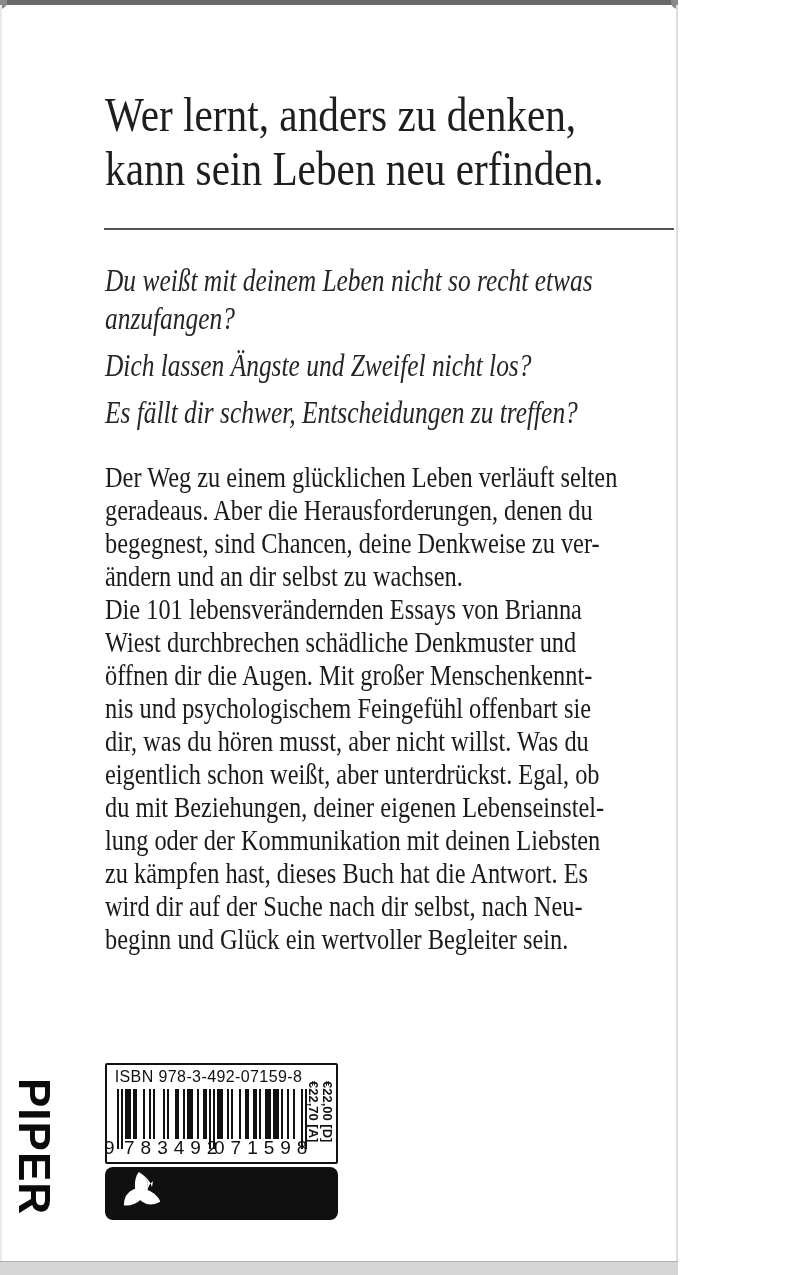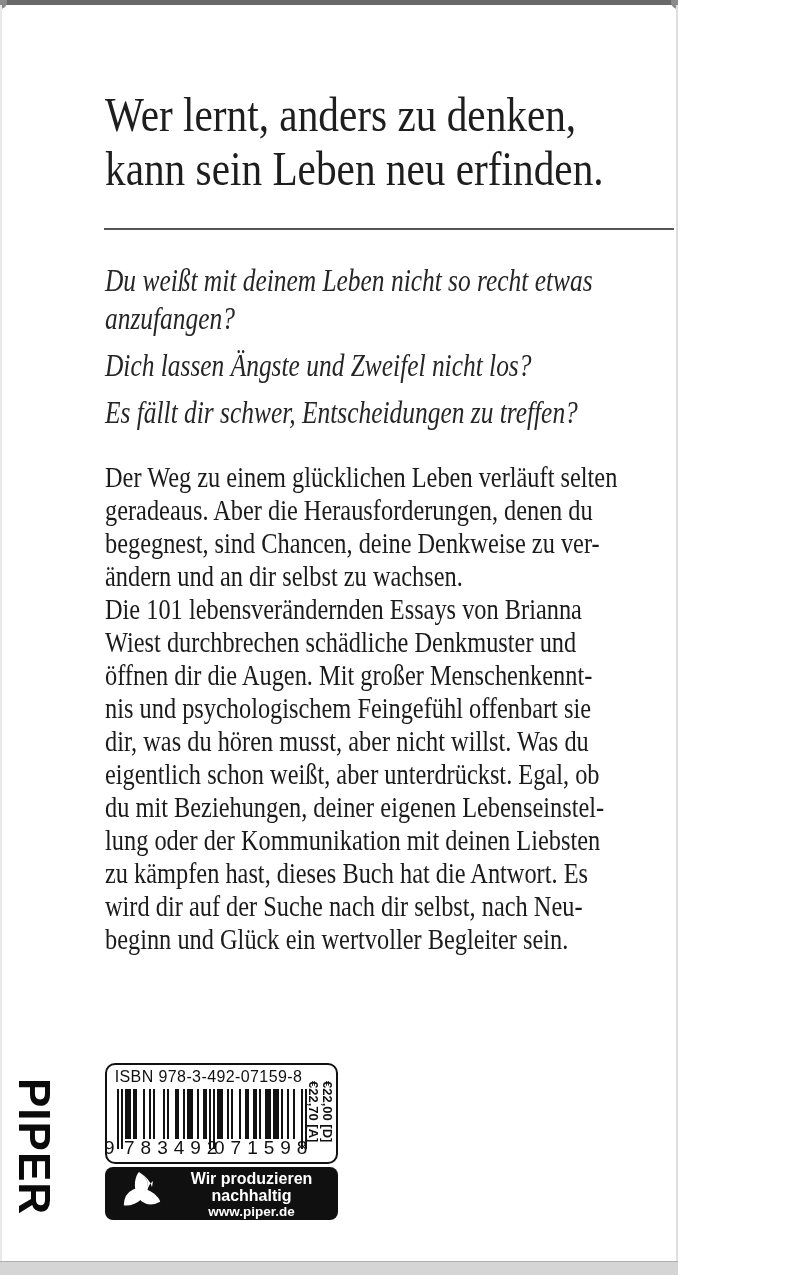--- a/index.html
+++ b/index.html
@@ -28,21 +28,21 @@
   .bodytext{position:absolute;left:105px;top:461px;font-size:29px;line-height:33px;
             color:#1b1b1b;white-space:nowrap;transform:scaleX(0.84);transform-origin:left top;}
 
   
   .piper{position:absolute;left:56px;top:1078px;width:158px;height:44px;
          font-family:"Liberation Sans", sans-serif;font-weight:bold;font-size:44px;line-height:44px;
          letter-spacing:1px;color:#0a0a0a;transform:rotate(90deg);transform-origin:top left;white-space:nowrap;}
 
   
   .bclabel{position:absolute;left:105px;top:1063px;width:233px;height:101px;box-sizing:border-box;
-           background:#ffffff;border:2.5px solid #111111;border-radius:10px;
+           background:#ffffff;border:2.5px solid #111111;border-radius:2px;
            font-family:"Liberation Sans", sans-serif;color:#111111;padding-left:28px;}
   .isbn{position:absolute;left:0;right:26px;top:3px;text-align:center;font-size:16px;letter-spacing:0.4px;white-space:nowrap;}
   .bars{position:absolute;left:10px;top:24px;}
   .ean-9{position:absolute;left:-3px;top:72px;font-size:19px;}
   .ean-g1{position:absolute;left:17px;top:72px;width:88px;text-align:center;font-size:19px;letter-spacing:6px;white-space:nowrap;}
   .ean-g2{position:absolute;left:107px;top:72px;width:88px;text-align:right;font-size:19px;letter-spacing:6px;white-space:nowrap;}
   .prices{position:absolute;right:2px;top:16px;writing-mode:vertical-rl;
           font-size:13px;font-weight:bold;white-space:nowrap;}
   .prices div{line-height:14px;}
 
@@ -170,21 +170,16 @@
             <g transform="rotate(120)">
               <path d="M -2,-21 Q 8,-15 7,-5 Q 6,3 -2,6 Q -7,-2 -6,-11 Q -5,-18 -2,-21 Z"></path>
             </g>
             <g transform="rotate(240)">
               <path d="M -2,-21 Q 8,-15 7,-5 Q 6,3 -2,6 Q -7,-2 -6,-11 Q -5,-18 -2,-21 Z"></path>
             </g>
           </g>
         </g>
       </svg>
     </div>
-    <div class="sustext">
-      <div class="sus1">Wir produzieren</div>
-      <div class="sus2">nachhaltig</div>
-      <div class="sus3">www.piper.de</div>
-    </div>
   </div>
 
   <div class="edge-bottom"></div>
 </div>
 
 </body></html>

